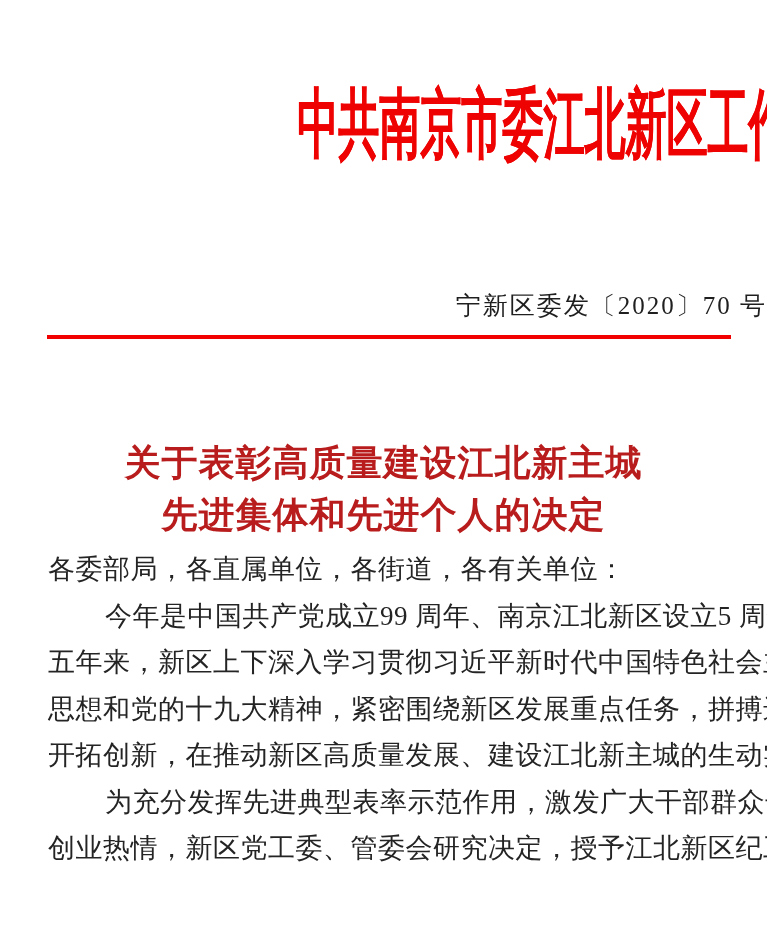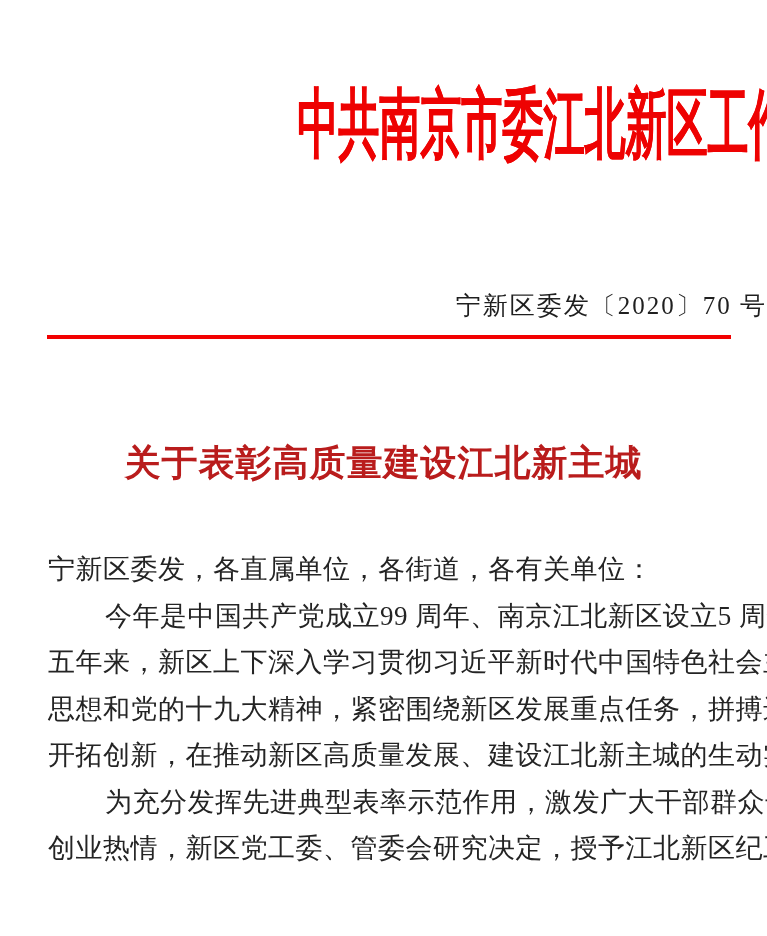--- a/index.html
+++ b/index.html
@@ -98,24 +98,25 @@
   <div class="red-header">
     <span class="red-header-text">中共南京市委江北新区工作委员会文件</span>
   </div>
 
   <div class="doc-number">宁新区委发〔2020〕70 号</div>
 
   <div class="red-divider"></div>
 
   <div class="doc-title">
     <div>关于表彰高质量建设江北新主城</div>
+    <div>先进集体和先进个人的决定</div>
   </div>
 
   <div class="doc-body">
-    <div class="body-line">宁新区委发，各直属单位，各街道，各有关单位：</div>
+    <div class="body-line">各委部局，各直属单位，各街道，各有关单位：</div>
     <div class="body-line indent">今年是中国共产党成立99 周年、南京江北新区设立5 周年。</div>
     <div class="body-line">五年来，新区上下深入学习贯彻习近平新时代中国特色社会主义</div>
     <div class="body-line">思想和党的十九大精神，紧密围绕新区发展重点任务，拼搏进取，</div>
     <div class="body-line">开拓创新，在推动新区高质量发展、建设江北新主城的生动实践</div>
     <div class="body-line indent">为充分发挥先进典型表率示范作用，激发广大干部群众干事</div>
     <div class="body-line">创业热情，新区党工委、管委会研究决定，授予江北新区纪工委</div>
   </div>
 
 </div>
 

